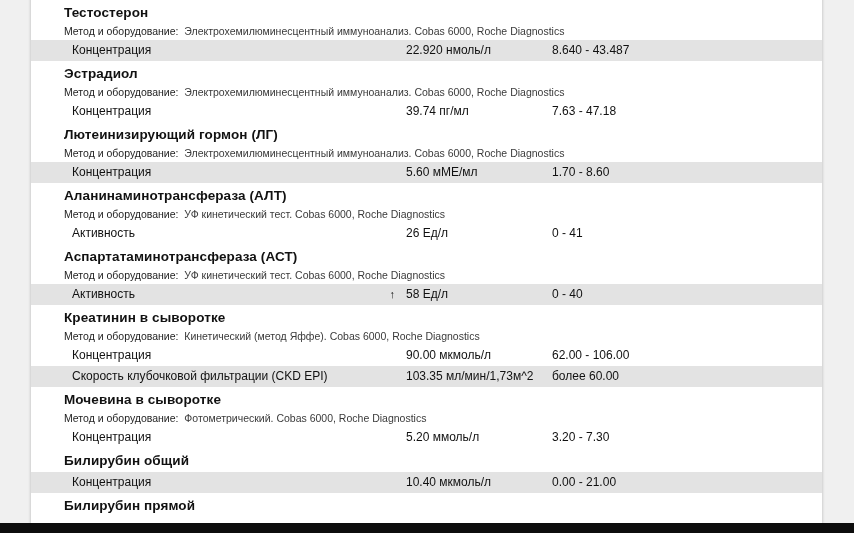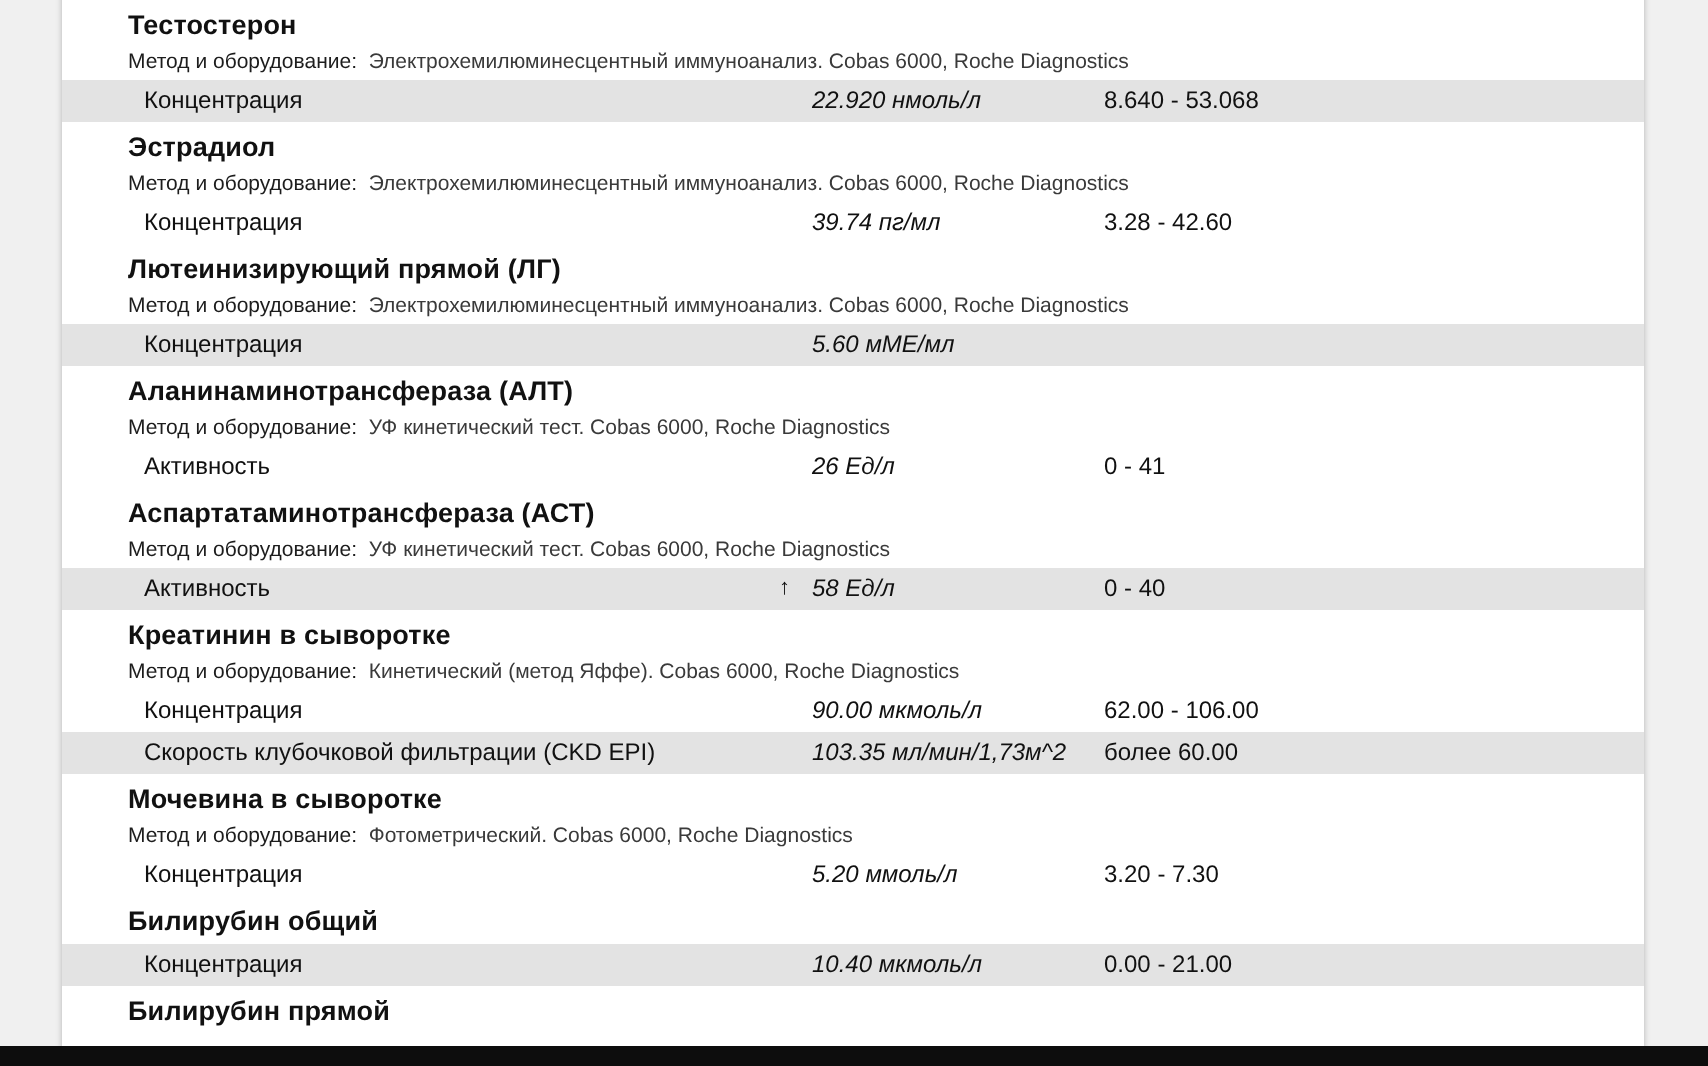--- a/index.html
+++ b/index.html
@@ -80,21 +80,20 @@
     width: 12px;
     text-align: right;
     font-size: 11px;
     color: #111;
   }
   .cell-value {
     width: 145px;
     padding-left: 11px;
     box-sizing: border-box;
     white-space: nowrap;
-    font-style: italic;
   }
   .cell-ref {
     flex: 1;
     padding-left: 12px;
     box-sizing: border-box;
     white-space: nowrap;
   }
   #bottom-bar {
     position: absolute;
     left: 0;
@@ -129,40 +128,41 @@
 
   <div id="sheet">
     <div id="groups-container">
         <div class="panel">
           <div class="group-title">Тестостерон</div>
           <div class="method-line"><span class="method-label">Метод и оборудование:</span>&nbsp;&nbsp;<span class="method-value">Электрохемилюминесцентный иммуноанализ. Cobas 6000, Roche Diagnostics</span></div>
           <div class="row shaded">
             <div class="cell-name">Концентрация</div>
             <div class="cell-flag"></div>
             <div class="cell-value">22.920 нмоль/л</div>
-            <div class="cell-ref">8.640 - 53.068</div>
+            <div class="cell-ref">8.640 - 43.487</div>
           </div>
         </div>
         <div class="panel">
           <div class="group-title">Эстрадиол</div>
           <div class="method-line"><span class="method-label">Метод и оборудование:</span>&nbsp;&nbsp;<span class="method-value">Электрохемилюминесцентный иммуноанализ. Cobas 6000, Roche Diagnostics</span></div>
           <div class="row">
             <div class="cell-name">Концентрация</div>
             <div class="cell-flag"></div>
             <div class="cell-value">39.74 пг/мл</div>
-            <div class="cell-ref">3.28 - 42.60</div>
-          </div>
-        </div>
-        <div class="panel">
-          <div class="group-title">Лютеинизирующий прямой (ЛГ)</div>
+            <div class="cell-ref">7.63 - 47.18</div>
+          </div>
+        </div>
+        <div class="panel">
+          <div class="group-title">Лютеинизирующий гормон (ЛГ)</div>
           <div class="method-line"><span class="method-label">Метод и оборудование:</span>&nbsp;&nbsp;<span class="method-value">Электрохемилюминесцентный иммуноанализ. Cobas 6000, Roche Diagnostics</span></div>
           <div class="row shaded">
             <div class="cell-name">Концентрация</div>
             <div class="cell-flag"></div>
             <div class="cell-value">5.60 мМЕ/мл</div>
+            <div class="cell-ref">1.70 - 8.60</div>
           </div>
         </div>
         <div class="panel">
           <div class="group-title">Аланинаминотрансфераза (АЛТ)</div>
           <div class="method-line"><span class="method-label">Метод и оборудование:</span>&nbsp;&nbsp;<span class="method-value">УФ кинетический тест. Cobas 6000, Roche Diagnostics</span></div>
           <div class="row">
             <div class="cell-name">Активность</div>
             <div class="cell-flag"></div>
             <div class="cell-value">26 Ед/л</div>
             <div class="cell-ref">0 - 41</div>

